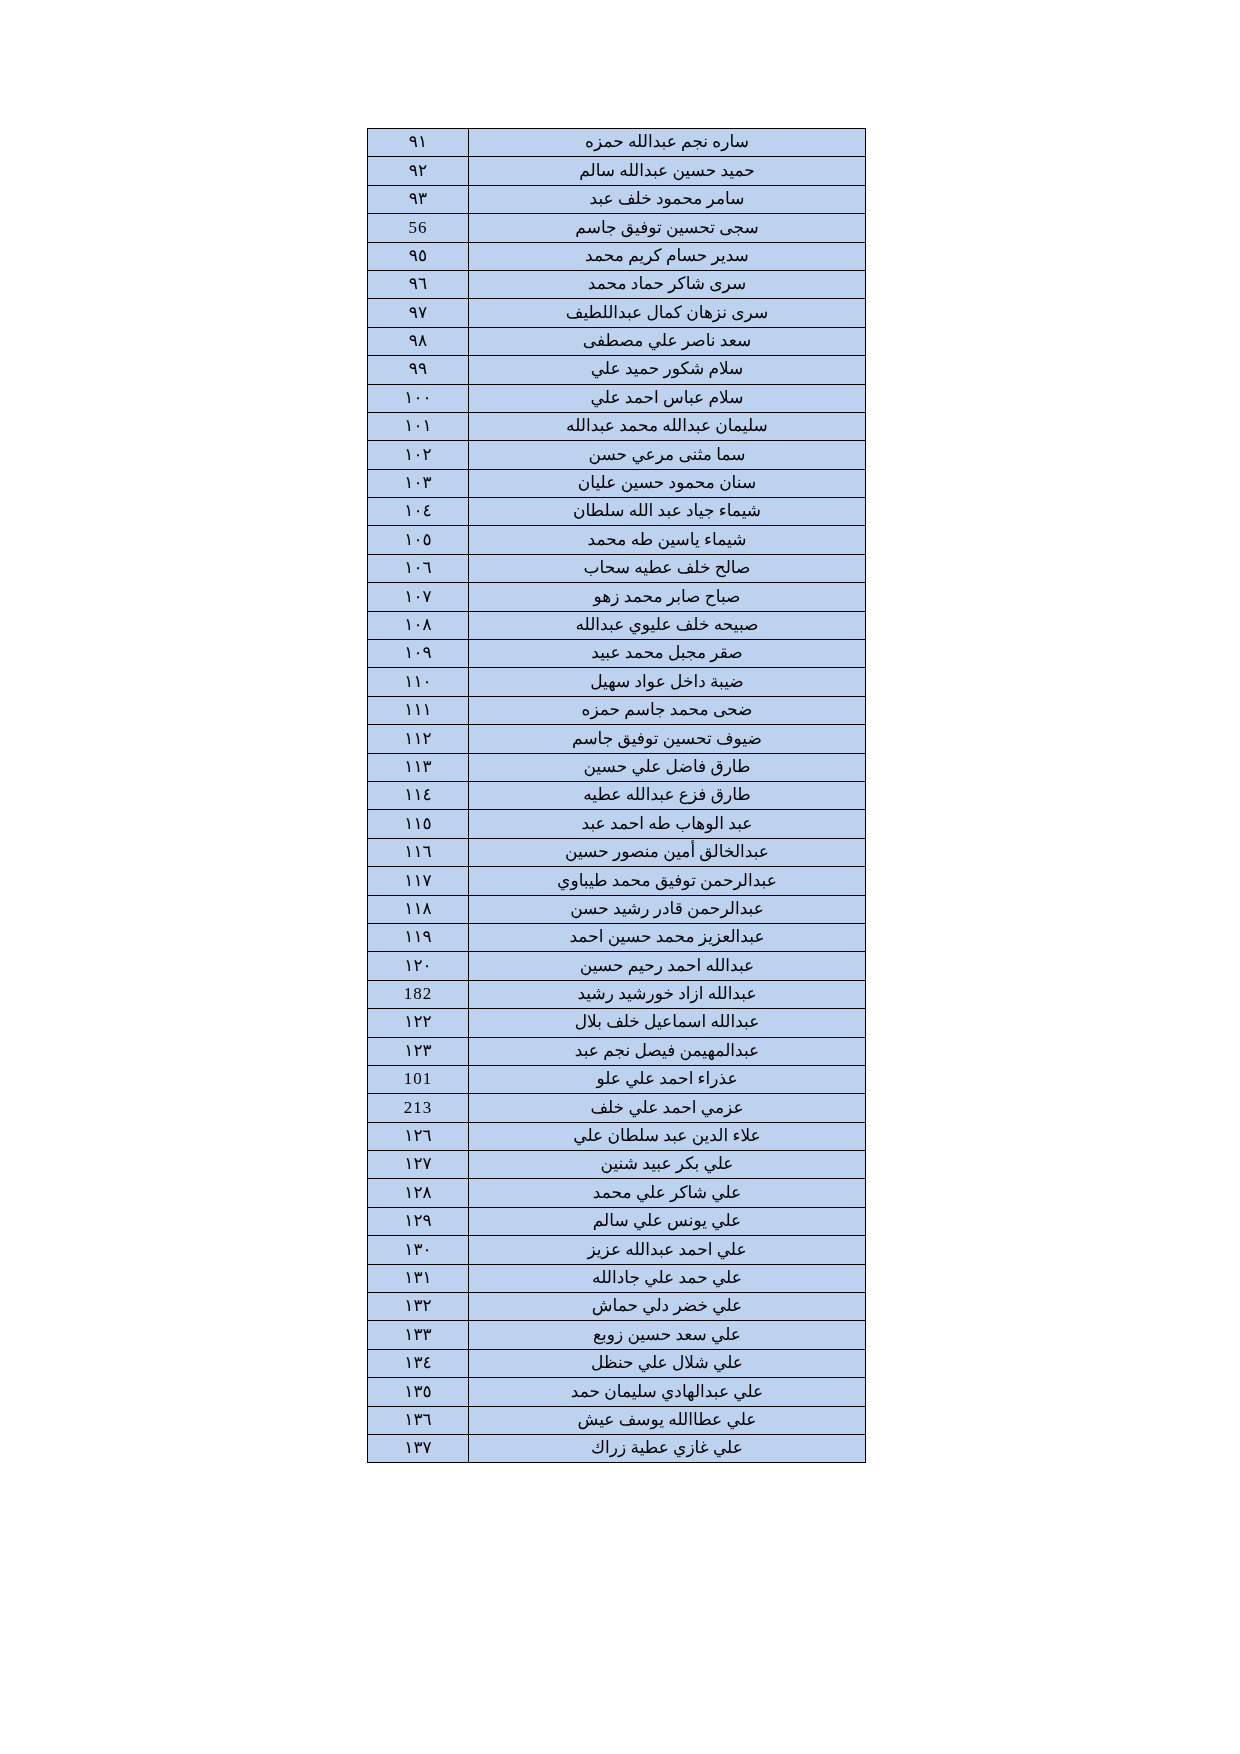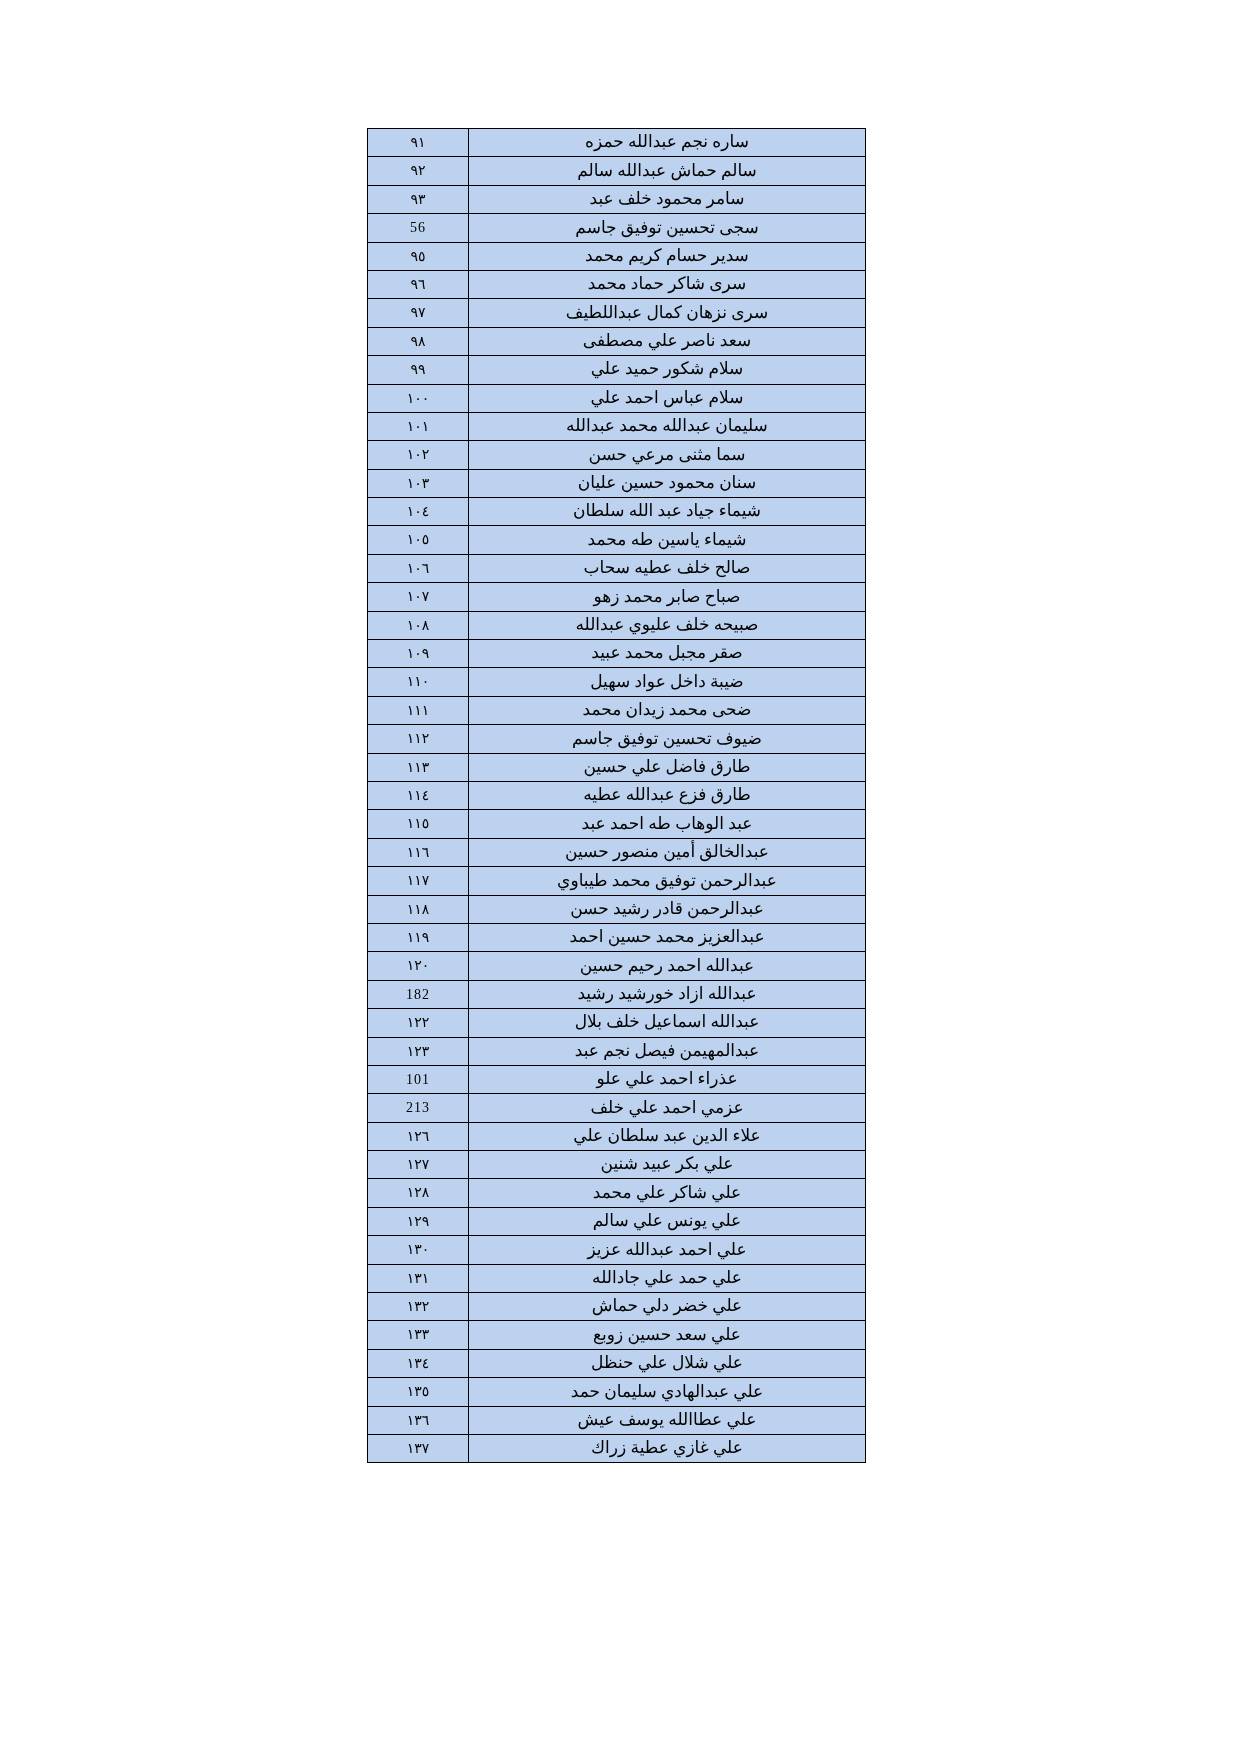--- a/index.html
+++ b/index.html
@@ -40,37 +40,37 @@
     text-align: center;
     color: #000000;
     overflow: hidden;
     white-space: nowrap;
   }
   table.names-table td.col-name {
     width: 388px;
   }
   table.names-table td.col-num {
     width: 92px;
-    font-size: 14px;
+    font-size: 17px;
     letter-spacing: 1px;
   }
 </style>
 </head>
 <body>
 
 <div class="page">
   <div class="table-wrap">
     <table class="names-table">
       <tbody>
           <tr>
             <td class="col-name">ساره  نجم عبدالله حمزه</td>
             <td class="col-num">٩١</td>
           </tr>
           <tr>
-            <td class="col-name">سالم حماش عبدالله  سالم</td>
+            <td class="col-name">حميد حسين عبدالله  سالم</td>
             <td class="col-num">٩٢</td>
           </tr>
           <tr>
             <td class="col-name">سامر  محمود  خلف  عبد</td>
             <td class="col-num">٩٣</td>
           </tr>
           <tr>
             <td class="col-name">سجى تحسين  توفيق جاسم</td>
             <td class="col-num">56</td>
           </tr>
@@ -132,21 +132,21 @@
           </tr>
           <tr>
             <td class="col-name">صقر مجبل محمد عبيد</td>
             <td class="col-num">١٠٩</td>
           </tr>
           <tr>
             <td class="col-name">ضيبة داخل عواد سهيل</td>
             <td class="col-num">١١٠</td>
           </tr>
           <tr>
-            <td class="col-name">ضحى محمد زيدان محمد</td>
+            <td class="col-name">ضحى محمد جاسم حمزه</td>
             <td class="col-num">١١١</td>
           </tr>
           <tr>
             <td class="col-name">ضيوف تحسين توفيق جاسم</td>
             <td class="col-num">١١٢</td>
           </tr>
           <tr>
             <td class="col-name">طارق فاضل علي حسين</td>
             <td class="col-num">١١٣</td>
           </tr>

